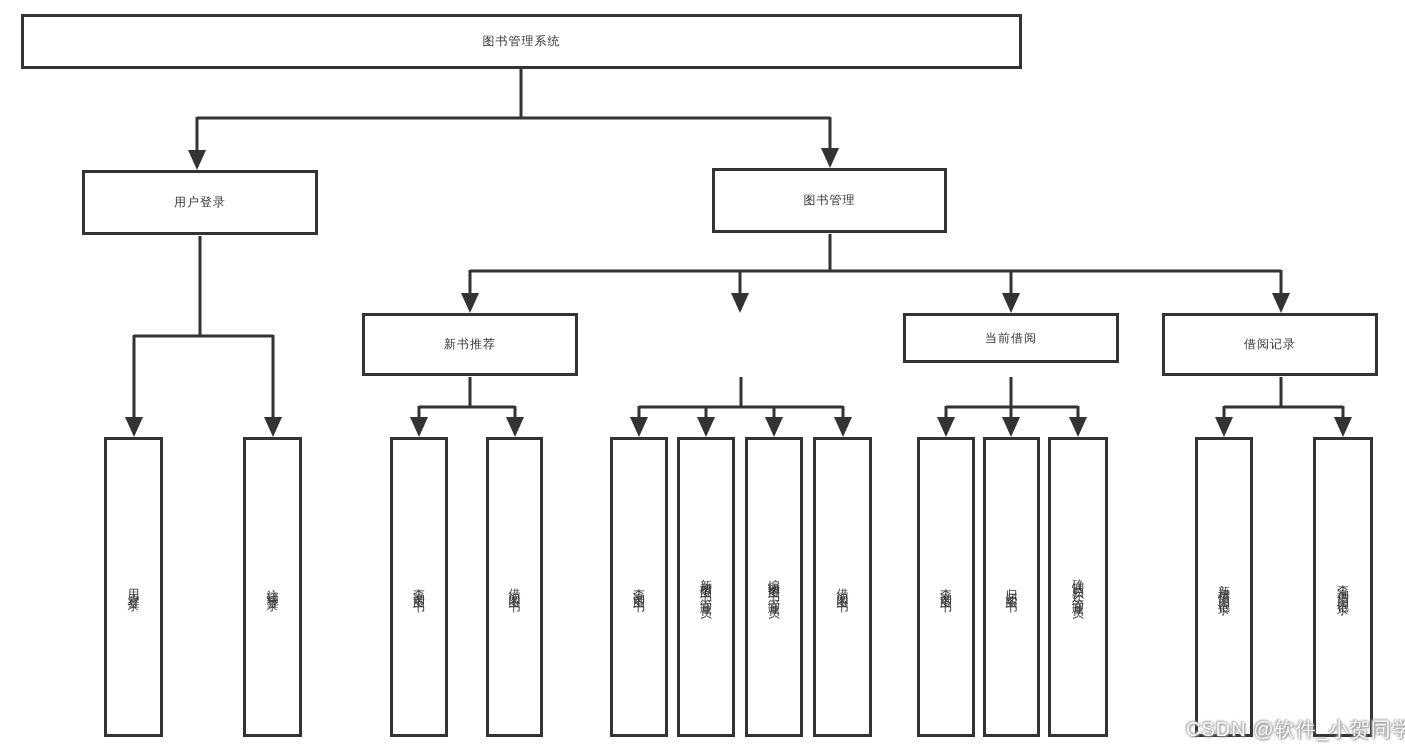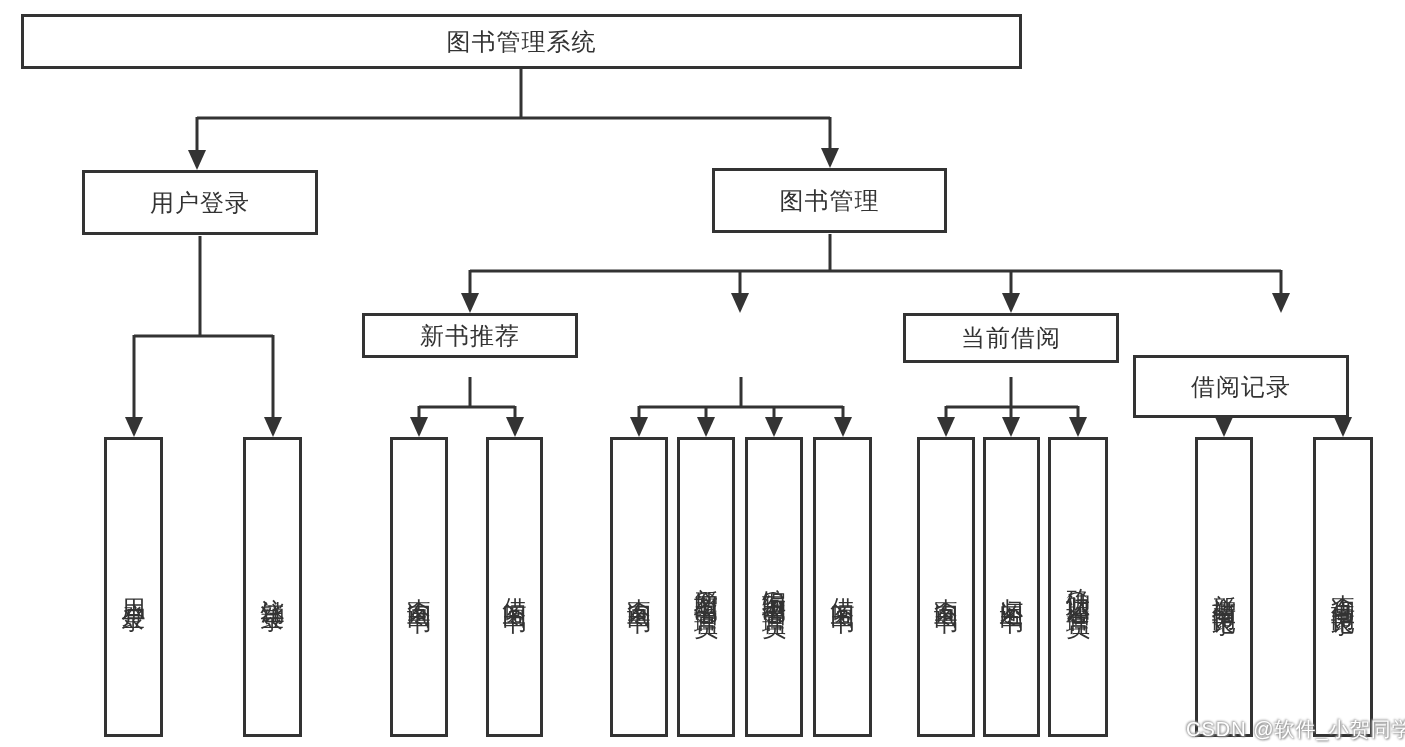--- a/index.html
+++ b/index.html
@@ -13,21 +13,21 @@
   .connector-layer{position:absolute;left:0;top:0;width:1405px;height:747px;}
   .node{
     position:absolute;
     box-sizing:border-box;
     border:3px solid #333333;
     background:#ffffff;
     display:flex;
     align-items:center;
     justify-content:center;
     color:#333333;
-    font-size:24px;
+    font-size:12px;
     letter-spacing:1px;
   }
   .node.hbox{white-space:nowrap;}
   .node.vbox{
     writing-mode:vertical-rl;
     text-orientation:mixed;
     letter-spacing:4px;
     line-height:1;
     padding:6px 0;
   }
@@ -122,27 +122,27 @@
     <span>图书管理</span>
   </div>
 
   <div class="node vbox" style="left:104px;top:437px;width:59px;height:300px;">
     <span>用户登录</span>
   </div>
   <div class="node vbox" style="left:243px;top:437px;width:59px;height:300px;">
     <span>注销登录</span>
   </div>
 
-  <div class="node hbox" style="left:362px;top:313px;width:216px;height:45px;">
+  <div class="node hbox" style="left:362px;top:313px;width:216px;height:63px;">
     <span>新书推荐</span>
   </div>
   <div class="node hbox" style="left:903px;top:313px;width:216px;height:50px;">
     <span>当前借阅</span>
   </div>
-  <div class="node hbox" style="left:1133px;top:313px;width:216px;height:63px;margin-top:42px;">
+  <div class="node hbox" style="left:1162px;top:313px;width:216px;height:63px;">
     <span>借阅记录</span>
   </div>
 
   <div class="node vbox" style="left:390px;top:437px;width:58px;height:300px;">
     <span>查询图书</span>
   </div>
   <div class="node vbox" style="left:486px;top:437px;width:57px;height:300px;">
     <span>借阅图书</span>
   </div>
 

